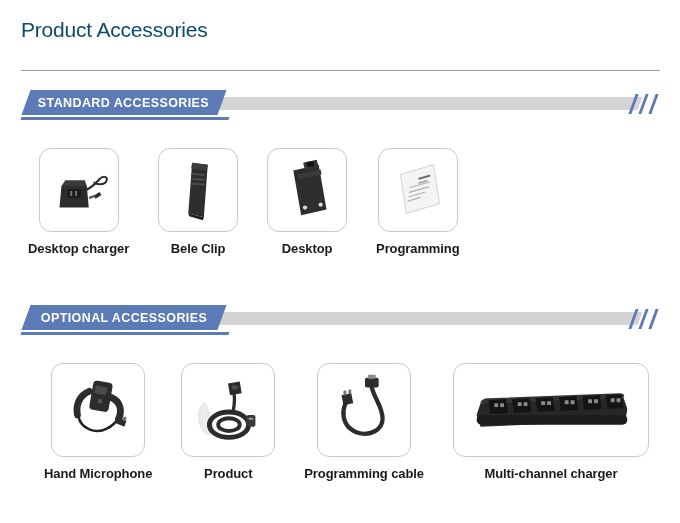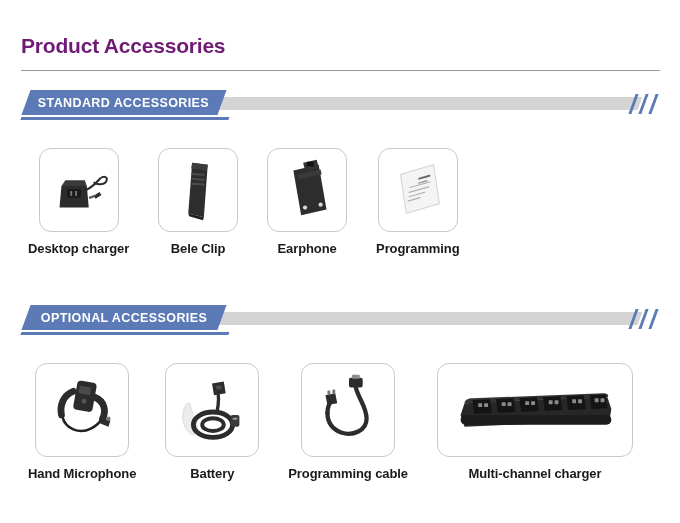--- a/index.html
+++ b/index.html
@@ -13,25 +13,25 @@
     font-family: "Liberation Sans", sans-serif;
     color: #1a1a1a;
     overflow: hidden;
     position: relative;
   }
 
   
   .page-title {
     position: absolute;
     left: 21px;
-    top: 34px;
+    top: 18px;
     font-size: 21px;
-    font-weight: bold;
+    font-weight: normal;
     letter-spacing: -0.2px;
-    color: #701a75;
+    color: #0c4a6e;
     white-space: nowrap;
   }
   .title-rule {
     position: absolute;
     left: 21px;
     top: 70px;
     width: 639px;
     height: 1px;
     background: #9a9a9a;
   }
@@ -186,21 +186,21 @@
     <div class="product-card" style="width:80px;height:84px;">
       <svg class="product-art" viewBox="0 0 80 84">
         <path d="M26 22 L52 16 L60 62 L34 68 Z" fill="#2d2d2d"></path>
         <path d="M36 14 L50 11 L52 19 L38 22 Z" fill="#323232"></path>
         <rect x="40" y="13" width="7" height="5" rx="1" fill="#111"></rect>
         <path d="M30 26 L54 21 L55 26 L31 31 Z" fill="#3a3a3a"></path>
         <circle cx="38" cy="60" r="2.2" fill="#d8d8d8"></circle>
         <circle cx="54" cy="57" r="2.2" fill="#d8d8d8"></circle>
       </svg>
     </div>
-    <div class="product-label">Earphone</div>
+    <div class="product-label">Desktop</div>
   </div>
 
 
   <div class="product-cell">
     <div class="product-card" style="width:80px;height:84px;">
       <svg class="product-art" viewBox="0 0 80 84">
         <path d="M22 26 L56 16 L62 56 L28 66 Z" fill="#f4f4f4" stroke="#d0d0d0" stroke-width="1"></path>
         <rect x="40" y="28" width="13" height="2" rx="1" fill="#6a6a6a" transform="rotate(-16 46 29)"></rect>
         <rect x="40" y="33" width="10" height="1.4" rx="0.7" fill="#9a9a9a" transform="rotate(-16 45 34)"></rect>
         <rect x="31" y="36" width="22" height="1.2" rx="0.6" fill="#b0b0b0" transform="rotate(-16 42 37)"></rect>
@@ -220,21 +220,21 @@
     <span class="banner-blue-label">OPTIONAL ACCESSORIES</span>
   </div>
   <div class="banner-underline" style="width:208px;"></div>
   <div class="banner-slashes">
     <div class="slash" style="left:0px;"></div>
     <div class="slash" style="left:10px;"></div>
     <div class="slash" style="left:20px;"></div>
   </div>
 </div>
 
-<div class="product-row" style="left:28px; top:363px; gap:29px;">
+<div class="product-row" style="left:44px; top:363px; gap:29px;">
 
   <div class="product-cell">
     <div class="product-card" style="width:94px;height:94px;">
       <svg class="product-art" viewBox="0 0 94 94">
         <rect x="40" y="18" width="20" height="30" rx="4" fill="#2c2c2c" transform="rotate(10 50 33)"></rect>
         <rect x="44" y="23" width="12" height="8" rx="1.5" fill="#4a4a4a" transform="rotate(10 50 27)"></rect>
         <circle cx="49" cy="38" r="2.4" fill="#555" transform="rotate(10 49 38)"></circle>
         <path d="M38 28 C28 32, 24 42, 26 52" stroke="#2c2c2c" stroke-width="7" fill="none" stroke-linecap="round"></path>
         <path d="M60 34 C70 38, 72 48, 68 56" stroke="#2c2c2c" stroke-width="7" fill="none" stroke-linecap="round"></path>
         <path d="M27 54 C30 66, 44 72, 56 66 C64 62, 66 58, 67 56" stroke="#222" stroke-width="2.6" fill="none"></path>
@@ -251,21 +251,21 @@
         <path d="M22 40 C14 48, 16 66, 26 72 C32 74, 34 66, 30 58 C27 51, 26 44, 24 40 Z" fill="#ececec" stroke="#dcdcdc" stroke-width="1"></path>
         <ellipse cx="48" cy="62" rx="20" ry="13" fill="none" stroke="#2c2c2c" stroke-width="5"></ellipse>
         <ellipse cx="48" cy="62" rx="11" ry="6.5" fill="none" stroke="#2c2c2c" stroke-width="4"></ellipse>
         <path d="M52 50 C54 40, 54 30, 52 24" stroke="#2c2c2c" stroke-width="3.4" fill="none"></path>
         <path d="M47 20 L59 18 L61 30 L49 32 Z" fill="#2c2c2c"></path>
         <rect x="51" y="22" width="6" height="4" rx="1" fill="#4d4d4d"></rect>
         <rect x="66" y="52" width="9" height="12" rx="2" fill="#3a3a3a"></rect>
         <rect x="68" y="55" width="5" height="2" rx="1" fill="#9a9a9a"></rect>
       </svg>
     </div>
-    <div class="product-label">Battery</div>
+    <div class="product-label">Product</div>
   </div>
 
   <div class="product-cell">
     <div class="product-card" style="width:94px;height:94px;">
       <svg class="product-art" viewBox="0 0 94 94">
         <rect x="48" y="14" width="14" height="10" rx="2" fill="#2c2c2c"></rect>
         <rect x="51" y="11" width="8" height="4" rx="1" fill="#8d8d8d"></rect>
         <path d="M55 24 C58 36, 66 44, 66 56 C66 68, 52 74, 40 70 C30 66, 26 58, 26 50" stroke="#2c2c2c" stroke-width="4.4" fill="none" stroke-linecap="round"></path>
         <path d="M26 50 C26 44, 28 40, 30 37" stroke="#2c2c2c" stroke-width="4.4" fill="none" stroke-linecap="round"></path>
         <path d="M24 32 L34 30 L36 40 L26 42 Z" fill="#2c2c2c"></path>

